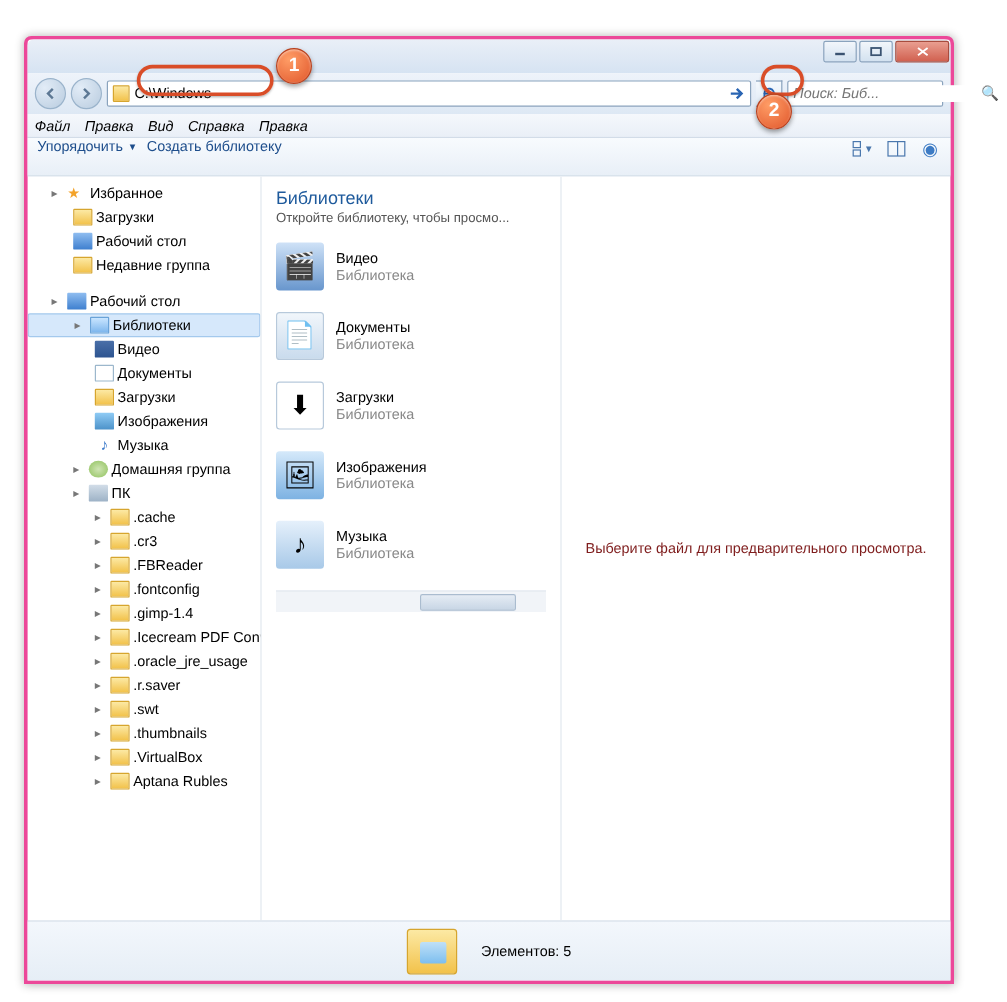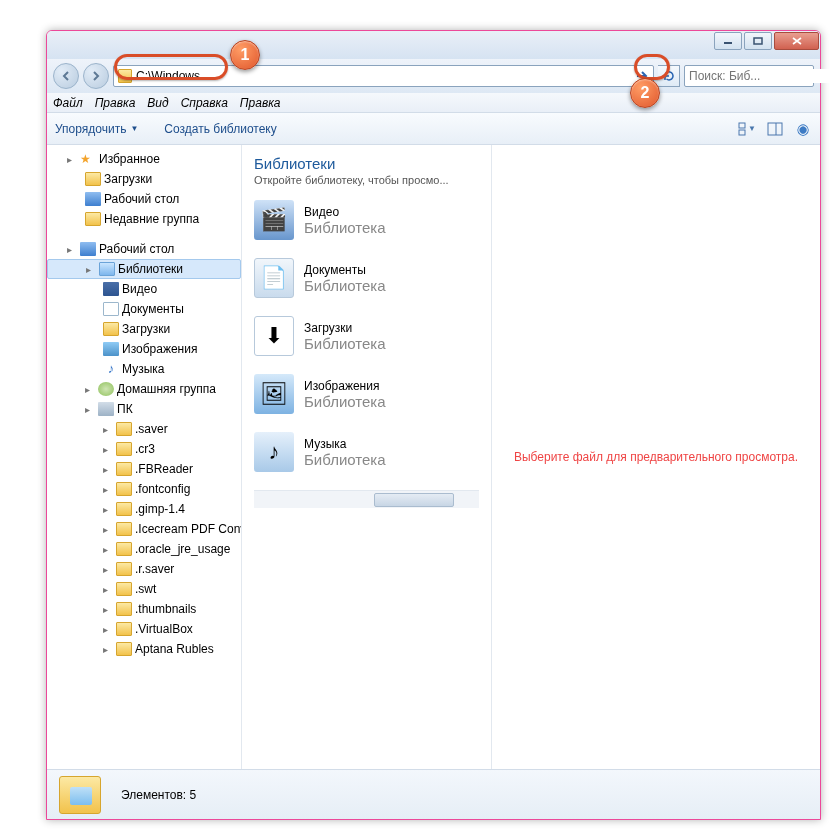--- a/index.html
+++ b/index.html
@@ -1,38 +1,38 @@
 <!DOCTYPE html>
 <html><head>
 <meta charset="utf-8">
 <style>
 * { margin: 0; padding: 0; box-sizing: border-box; font-family: "Segoe UI", Tahoma, sans-serif; font-size: 12px; }
 body { background: #fff; width: 839px; height: 835px; overflow: hidden; }
 
-.window { position: absolute; left: 46px; top: 30px; width: 775px; height: 790px; border: 1px solid #ec4899; border-radius: 6px 6px 0 0; background: #fff; box-shadow: 0 0 8px rgba(0,0,0,.3); display: flex; flex-direction: column; }
+.window { position: absolute; left: 20px; top: 30px; width: 775px; height: 790px; border: 3px solid #ec4899; border-radius: 6px 6px 0 0; background: #fff; box-shadow: 0 0 8px rgba(0,0,0,.3); display: flex; flex-direction: column; }
 
 .titlebar { height: 28px; background: linear-gradient(#e9eff7,#d6e3f2); border-radius: 5px 5px 0 0; display: flex; justify-content: flex-end; align-items: flex-start; padding: 1px 1px 0 0; }
 .win-btn { width: 28px; height: 18px; margin-left: 2px; border: 1px solid #8aa3bd; border-radius: 2px; background: linear-gradient(#f2f6fb,#d3e2f0); display: flex; align-items: center; justify-content: center; cursor: default; }
 .win-btn.close-btn { width: 45px; background: linear-gradient(#e99e90,#d16150); border-color: #a84c3e; color: #fff; font-weight: bold; }
 .win-btn svg { display: block; }
 
 .navrow { height: 34px; background: linear-gradient(#eef3fa,#dde8f4); display: flex; align-items: center; padding: 0 6px; gap: 4px; }
 .nav-back, .nav-fwd { width: 26px; height: 26px; border-radius: 50%; background: radial-gradient(circle at 30% 30%, #e2ecf7, #b9ccdf); border: 1px solid #9ab3cb; display: flex; align-items: center; justify-content: center; }
 .addr-wrap { flex: 1; height: 22px; background: #fff; border: 1px solid #8aa3bd; border-radius: 2px; display: flex; align-items: center; padding: 0 2px 0 4px; gap: 4px; }
 .addr-icon { width: 14px; height: 14px; background: linear-gradient(#fce9a4,#f2c24b); border: 1px solid #d6a52e; border-radius: 1px; }
 .addr-input { flex: 1; border: none; outline: none; font-size: 12px; }
 .go-btn { width: 18px; height: 18px; display: flex; align-items: center; justify-content: center; color: #2a65b3; }
 .refresh-btn { width: 22px; height: 22px; border: 1px solid #8aa3bd; border-left: none; background: linear-gradient(#f5f9fd,#dfeaf5); display: flex; align-items: center; justify-content: center; color: #2a65b3; }
 .search-wrap { width: 130px; height: 22px; background: #fff; border: 1px solid #8aa3bd; border-radius: 2px; display: flex; align-items: center; padding: 0 4px; }
-.search-input { flex: 1; border: none; outline: none; color: #8b5cf6; }
+.search-input { flex: 1; border: none; outline: none; font-style: italic; color: #8b5cf6; }
 
 .menubar { height: 20px; background: linear-gradient(#f5f8fc,#e9eff7); display: flex; align-items: center; padding: 0 6px; gap: 12px; border-bottom: 1px solid #d2dce8; font-style: italic; }
 .menubar span { cursor: default; }
 
-.toolbar { height: 32px; background: linear-gradient(#f8fbfe,#e8eff7); display: flex; align-items: center; padding: 0 8px; gap: 26px; border-bottom: 1px solid #d2dce8; }
+.toolbar { height: 32px; background: linear-gradient(#f8fbfe,#e8eff7); display: flex; align-items: flex-start; padding: 0 8px; gap: 8px; border-bottom: 1px solid #d2dce8; }
 .tb-btn { color: #1e4e8c; cursor: default; display: flex; align-items: center; gap: 4px; }
 .tb-right { margin-left: auto; display: flex; gap: 10px; align-items: center; }
 .tb-icon { width: 18px; height: 18px; display: flex; align-items: center; justify-content: center; color: #4a77ad; }
 
 .body-row { flex: 1; display: flex; overflow: hidden; }
 .sidebar { width: 195px; border-right: 1px solid #e2e8ef; overflow-y: auto; padding: 4px 0; }
 .tree-item { display: flex; align-items: center; height: 20px; padding-left: 6px; gap: 3px; cursor: default; white-space: nowrap; overflow: hidden; }
 .tree-item.selected { background: #d6e8fb; border: 1px solid #a4c9ed; border-radius: 2px; }
 .indent-1 { padding-left: 20px; }
 .indent-2 { padding-left: 38px; }
@@ -56,28 +56,28 @@
 .libs-title { color: #1e5a9c; font-size: 15px; margin-bottom: 2px; }
 .libs-sub { color: #555; font-size: 11px; margin-bottom: 14px; white-space: nowrap; overflow: hidden; text-overflow: ellipsis; }
 .lib-item { display: flex; align-items: center; gap: 10px; margin-bottom: 18px; }
 .lib-icon { width: 40px; height: 40px; border-radius: 3px; flex-shrink: 0; display: flex; align-items: center; justify-content: center; font-size: 22px; }
 .lib-icon.video { background: linear-gradient(#cfe2f7,#6896cd); }
 .lib-icon.docs { background: linear-gradient(#f1f6fb,#c9dbed); border: 1px solid #b7c9db; }
 .lib-icon.dl { background: #fff; border: 1px solid #b7c9db; }
 .lib-icon.img { background: linear-gradient(#d5e9fa,#7db2e2); }
 .lib-icon.mus { background: linear-gradient(#e5f0fb,#a8c9e8); }
 .lib-text .t1 { font-size: 12px; }
-.lib-text .t2 { font-size: 15px; color: #888; }
-
-.preview { flex: 1; display: flex; align-items: center; justify-content: center; color: #ef4444; font-size: 12px; padding: 0 10px; text-align: left; }
+.lib-text .t2 { font-size: 12px; color: #888; }
+
+.preview { flex: 1; display: flex; align-items: center; justify-content: center; color: #7f1d1d; font-size: 12px; padding: 0 10px; text-align: left; }
 
 .hscroll { height: 18px; border-top: 1px solid #e2e8ef; background: #f1f4f8; display: flex; align-items: center; }
 .hscroll .thumb { width: 80px; height: 14px; margin-left: 120px; background: linear-gradient(#e5ecf4,#c8d6e5); border: 1px solid #aabccf; border-radius: 2px; }
 
-.status { height: 50px; border-top: 1px solid #d2dce8; background: linear-gradient(#f3f7fc,#e6eef6); display: flex; align-items: center; padding: 0 12px; gap: 20px; }
+.status { height: 50px; border-top: 1px solid #d2dce8; background: linear-gradient(#f3f7fc,#e6eef6); display: flex; align-items: center; padding: 0 12px; gap: 20px; justify-content: center; }
 .status-icon { width: 42px; height: 38px; background: linear-gradient(#fce9a4,#f2c24b); border: 1px solid #d6a52e; border-radius: 3px; position: relative; }
 .status-icon::after { content: ""; position: absolute; left: 10px; top: 10px; width: 22px; height: 18px; background: linear-gradient(#bfe0f7,#7cbeef); border-radius: 2px; }
 
 .callout { position: absolute; width: 30px; height: 30px; border-radius: 50%; background: radial-gradient(circle at 35% 30%, #ff9d66, #e0562b); color: #fff; font-weight: bold; font-size: 16px; display: flex; align-items: center; justify-content: center; box-shadow: 0 2px 4px rgba(0,0,0,.4), inset 0 1px 2px rgba(255,255,255,.5); border: 1px solid #b8421f; }
 .callout-ring { position: absolute; border: 3px solid #d94d28; border-radius: 14px; box-shadow: 0 1px 2px rgba(0,0,0,.3); pointer-events: none; }
 </style>
 </head>
 <body>
 
 <div class="window">
@@ -223,21 +223,21 @@
         </div>
       <div class="tree-item indent-2">
           <span class="expander">▸</span>
           <span class="tree-icon ico-pc"></span>
           <span>ПК</span>
         </div>
       <div id="pc-folders">
           <div class="tree-item indent-3">
             <span class="expander">▸</span>
             <span class="tree-icon ico-folder"></span>
-            <span>.saver</span>
+            <span>.cache</span>
           </div>
           <div class="tree-item indent-3">
             <span class="expander">▸</span>
             <span class="tree-icon ico-folder"></span>
             <span>.cr3</span>
           </div>
           <div class="tree-item indent-3">
             <span class="expander">▸</span>
             <span class="tree-icon ico-folder"></span>
             <span>.FBReader</span>

